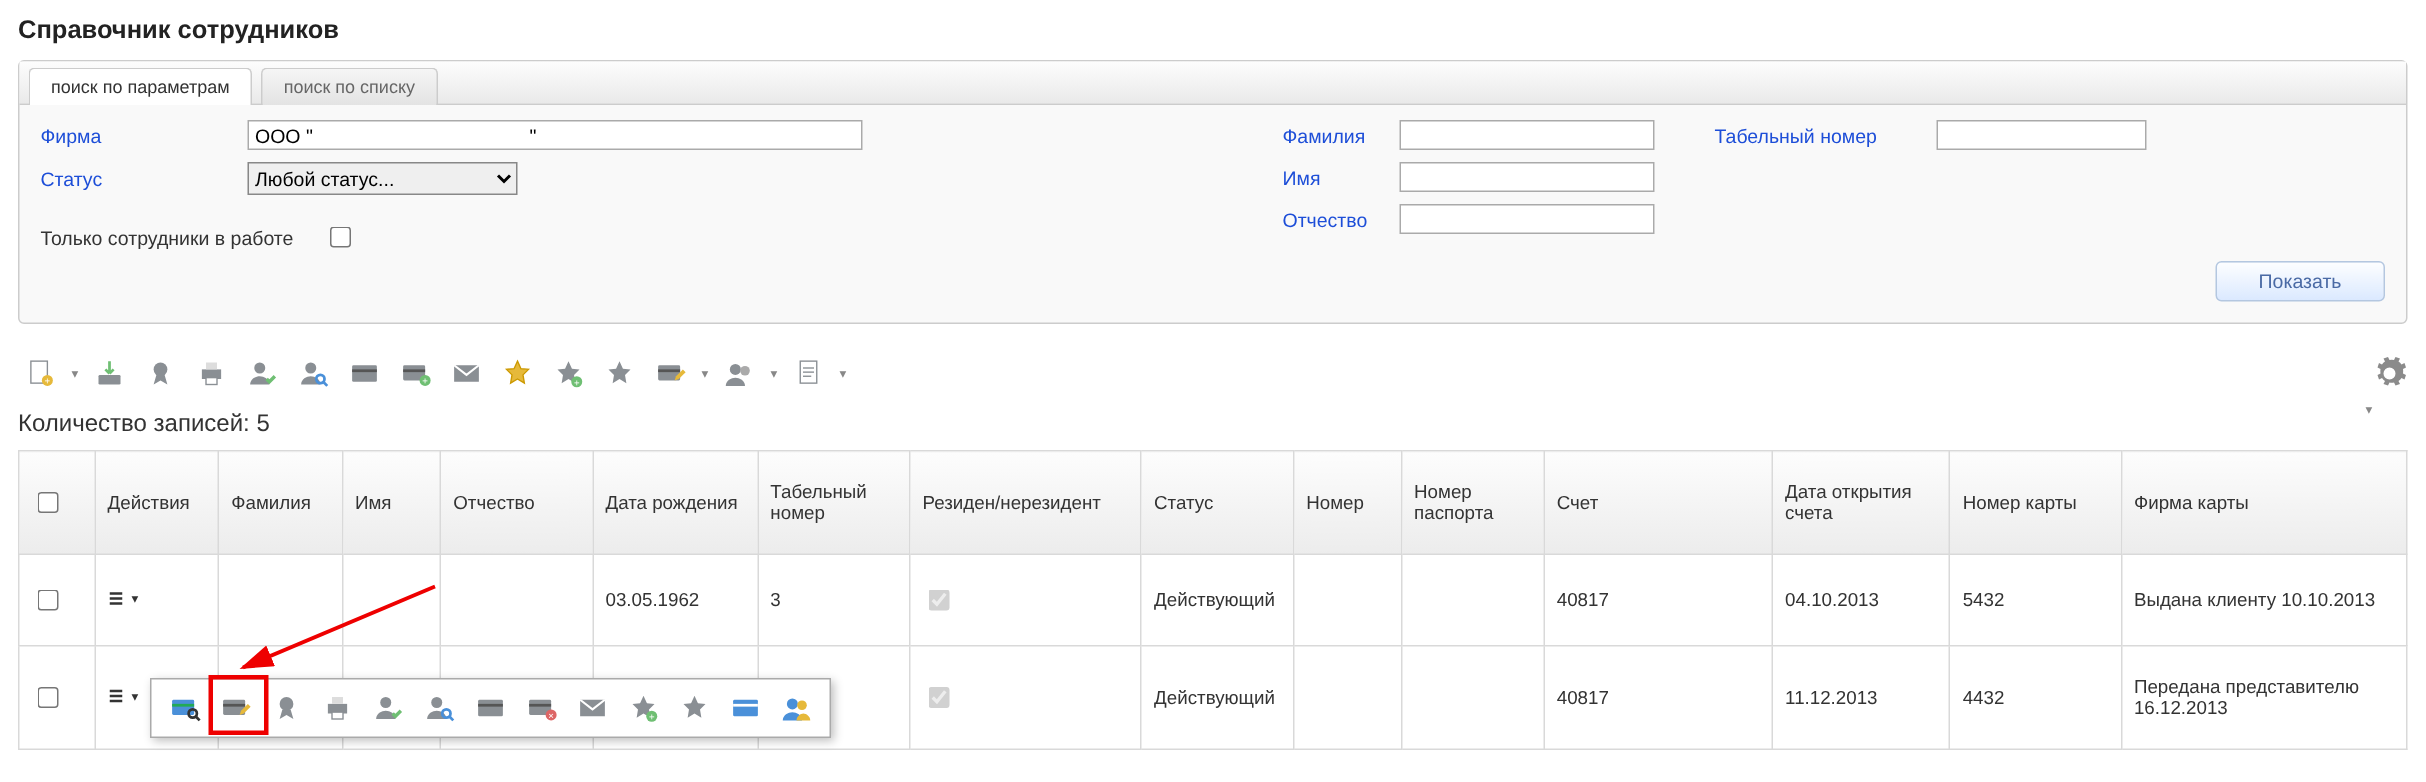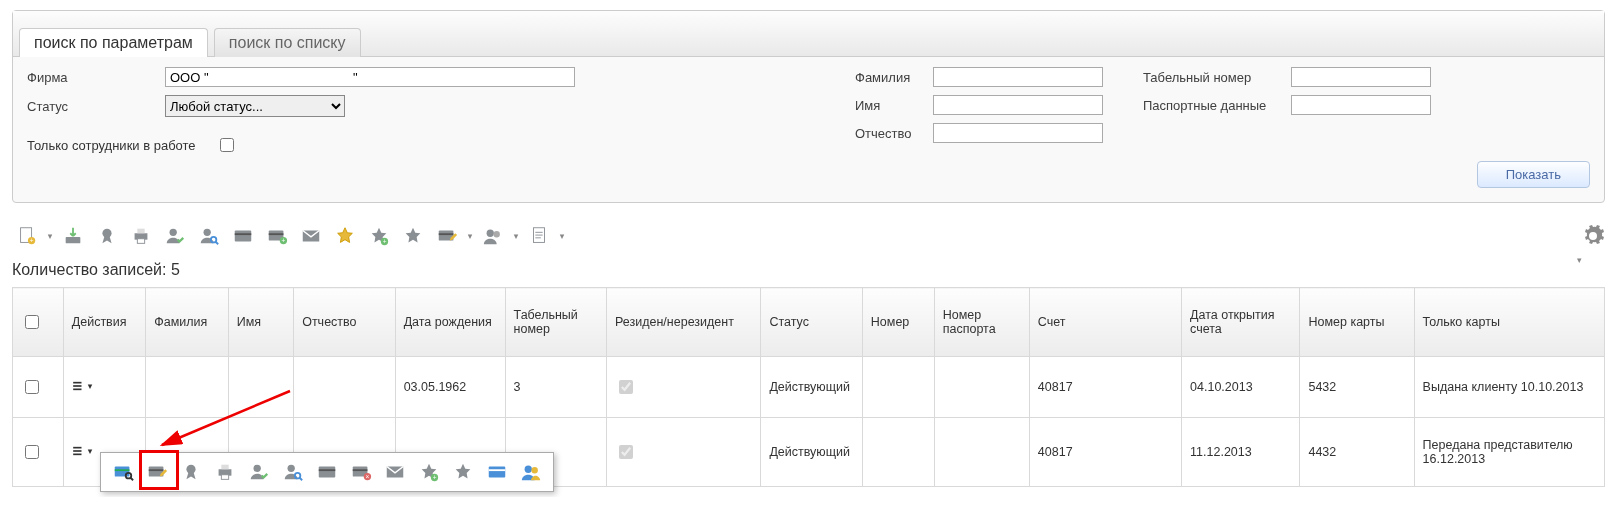--- a/index.html
+++ b/index.html
@@ -1,26 +1,26 @@
 <!DOCTYPE html>
 <html><head>
 <meta charset="utf-8">
 <style>
   html,body{margin:0;padding:0;font-family:Arial,Helvetica,sans-serif;font-size:13px;color:#333;background:#fff}
   .page{padding:10px 12px;width:1617px;box-sizing:border-box}
   h2{margin:0 0 10px;font-size:17px;font-weight:bold;color:#222}
   .panel{border:1px solid #ccc;border-radius:4px;background:#f9f9f9;padding:0;margin-bottom:18px}
   .tabs{display:flex;border-bottom:1px solid #ccc;background:linear-gradient(#fdfdfd,#e9e9e9)}
-  .tab{padding:5px 14px;border:1px solid #ccc;border-bottom:none;border-top-left-radius:4px;border-top-right-radius:4px;margin:17px 0 -1px 6px;font-size:16px;color:#666;background:linear-gradient(#f5f5f5,#e3e3e3);cursor:pointer}
+  .tab{padding:5px 14px;border:1px solid #ccc;border-bottom:none;border-top-left-radius:4px;border-top-right-radius:4px;margin:4px 0 -1px 6px;font-size:12px;color:#666;background:linear-gradient(#f5f5f5,#e3e3e3);cursor:pointer}
   .tab.active{background:#fff;color:#333}
   .form-body{padding:10px 14px 14px}
   .form-grid{display:flex;gap:40px}
   .form-col{display:flex;flex-direction:column;gap:8px}
   .field{display:flex;align-items:center;gap:8px}
-  .field label{display:inline-block;font-size:13px;color:#404040}
+  .field label{display:inline-block;font-size:13px;color:#1d4ed8}
   .c1 label{width:130px}
   .c2 label{width:70px}
   .c3 label{width:140px}
   input[type=text]{border:1px solid #aaa;height:20px;padding:1px 4px;font-size:13px;box-sizing:border-box}
   select{border:1px solid #888;height:22px;font-size:13px}
   .w-firm{width:410px}
   .w-status{width:180px}
   .w-med{width:170px}
   .w-sm{width:140px}
   .w-date{width:60px}
@@ -45,20 +45,21 @@
   .popup .tbtn{width:28px;height:28px}
   .hl{position:absolute;border:3px solid #e00;left:139px;top:450px;width:34px;height:34px;z-index:6;pointer-events:none}
   .arrow{position:absolute;pointer-events:none;z-index:6}
   .gear{width:24px;height:24px;cursor:pointer}
   input[type=checkbox]{width:14px;height:14px}
 </style>
 </head>
 <body>
 
 <div class="page" style="position:relative">
+  <h2>Справочник сотрудников</h2>
 
   <div class="panel">
     <div class="tabs">
       <div class="tab active">поиск по параметрам</div>
       <div class="tab">поиск по списку</div>
     </div>
     <div class="form-body">
       <div class="form-grid">
         <div class="form-col c1">
           <div class="field">
@@ -84,24 +85,20 @@
               <input type="text" class="w-med" style="">
             </div>
           <div class="field">
               <label>Отчество</label>
               <input type="text" class="w-med" style="">
             </div>
         </div>
         <div class="form-col c3">
           <div class="field">
               <label>Табельный номер</label>
-              <input type="text" class="w-sm" style="">
-            </div>
-          <div class="field">
-              <label>Паспортные данные</label>
               <input type="text" class="w-sm" style="">
             </div>
         </div>
       </div>
       <div class="btn-row">
           <button class="btn">Показать</button>
         </div>
     </div>
   </div>
 
@@ -246,21 +243,21 @@
           <th>Отчество</th>
           <th>Дата рождения</th>
           <th>Табельный номер</th>
           <th>Резиден/нерезидент</th>
           <th>Статус</th>
           <th>Номер</th>
           <th>Номер паспорта</th>
           <th>Счет</th>
           <th>Дата открытия счета</th>
           <th>Номер карты</th>
-          <th>Только карты</th>
+          <th>Фирма карты</th>
         </tr>
       </thead>
     <tbody id="tbody">
         <tr>
           <td class="chk-col"><input type="checkbox" style=""></td>
           <td class="act-col"><span class="actions-menu">
               <svg viewBox="0 0 16 12">
                 <line x1="1" y1="2" x2="11" y2="2" stroke="#333" stroke-width="2"></line>
                 <line x1="1" y1="6" x2="11" y2="6" stroke="#333" stroke-width="2"></line>
                 <line x1="1" y1="10" x2="11" y2="10" stroke="#333" stroke-width="2"></line>

